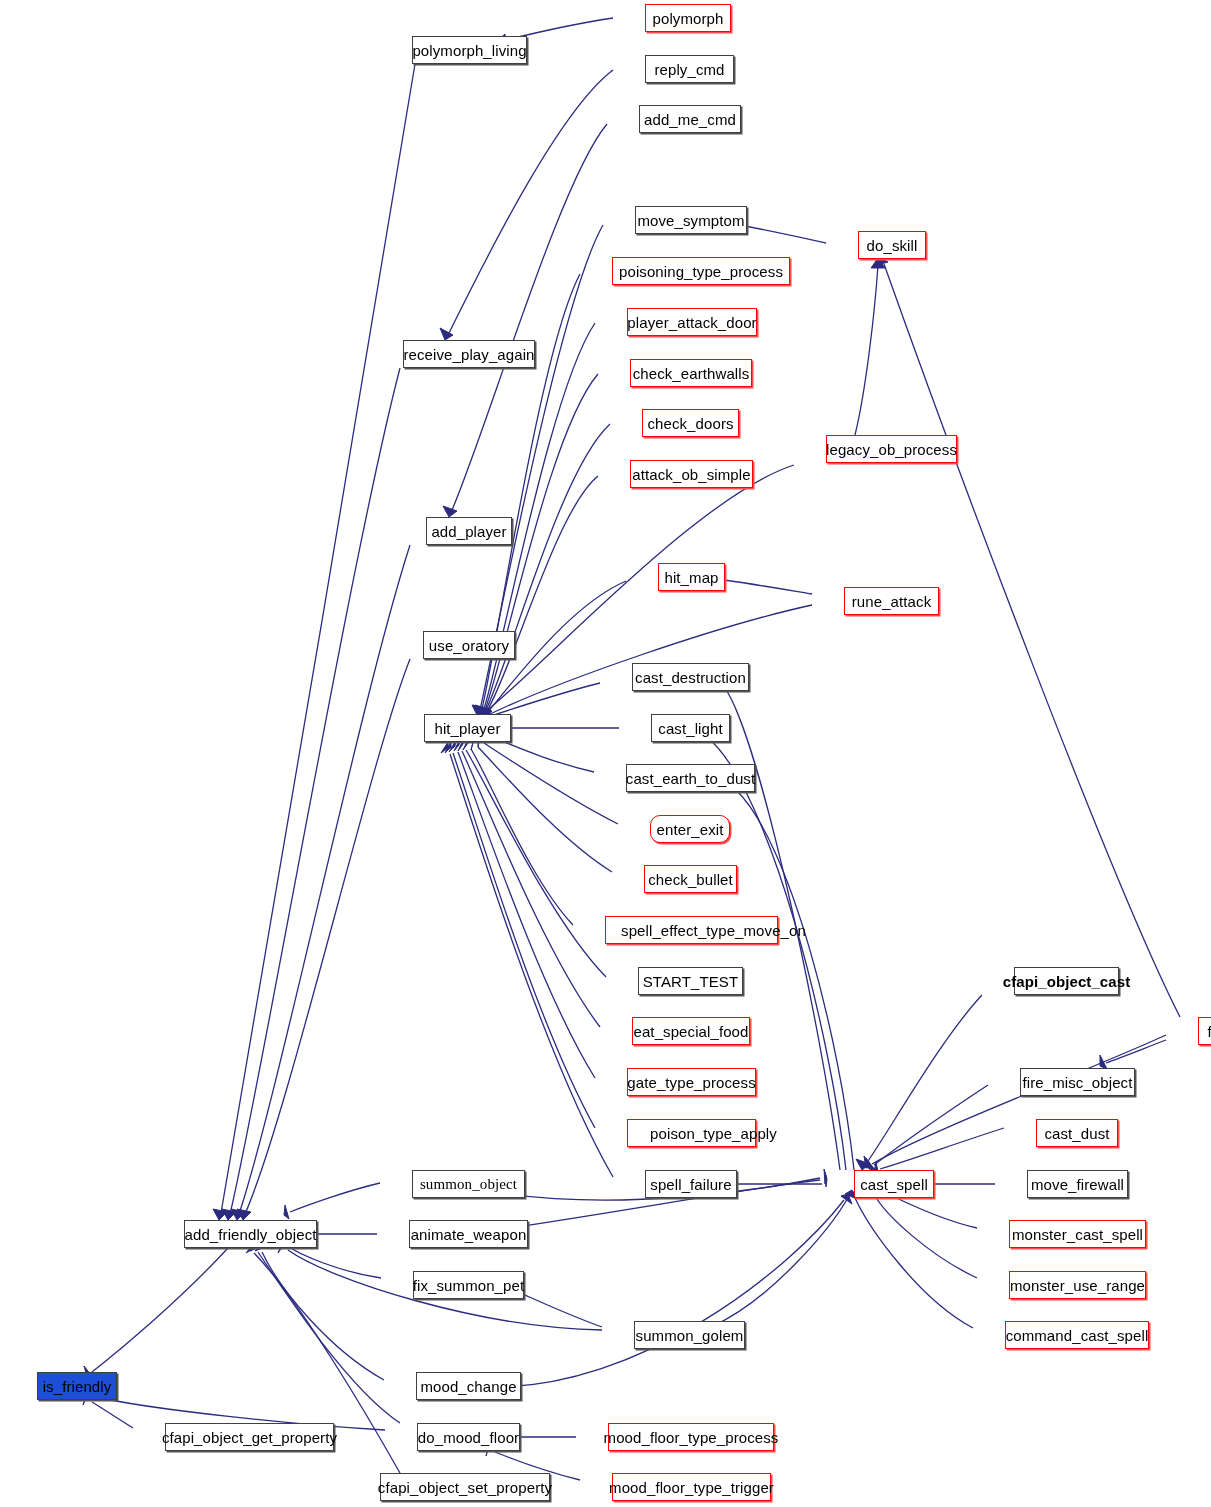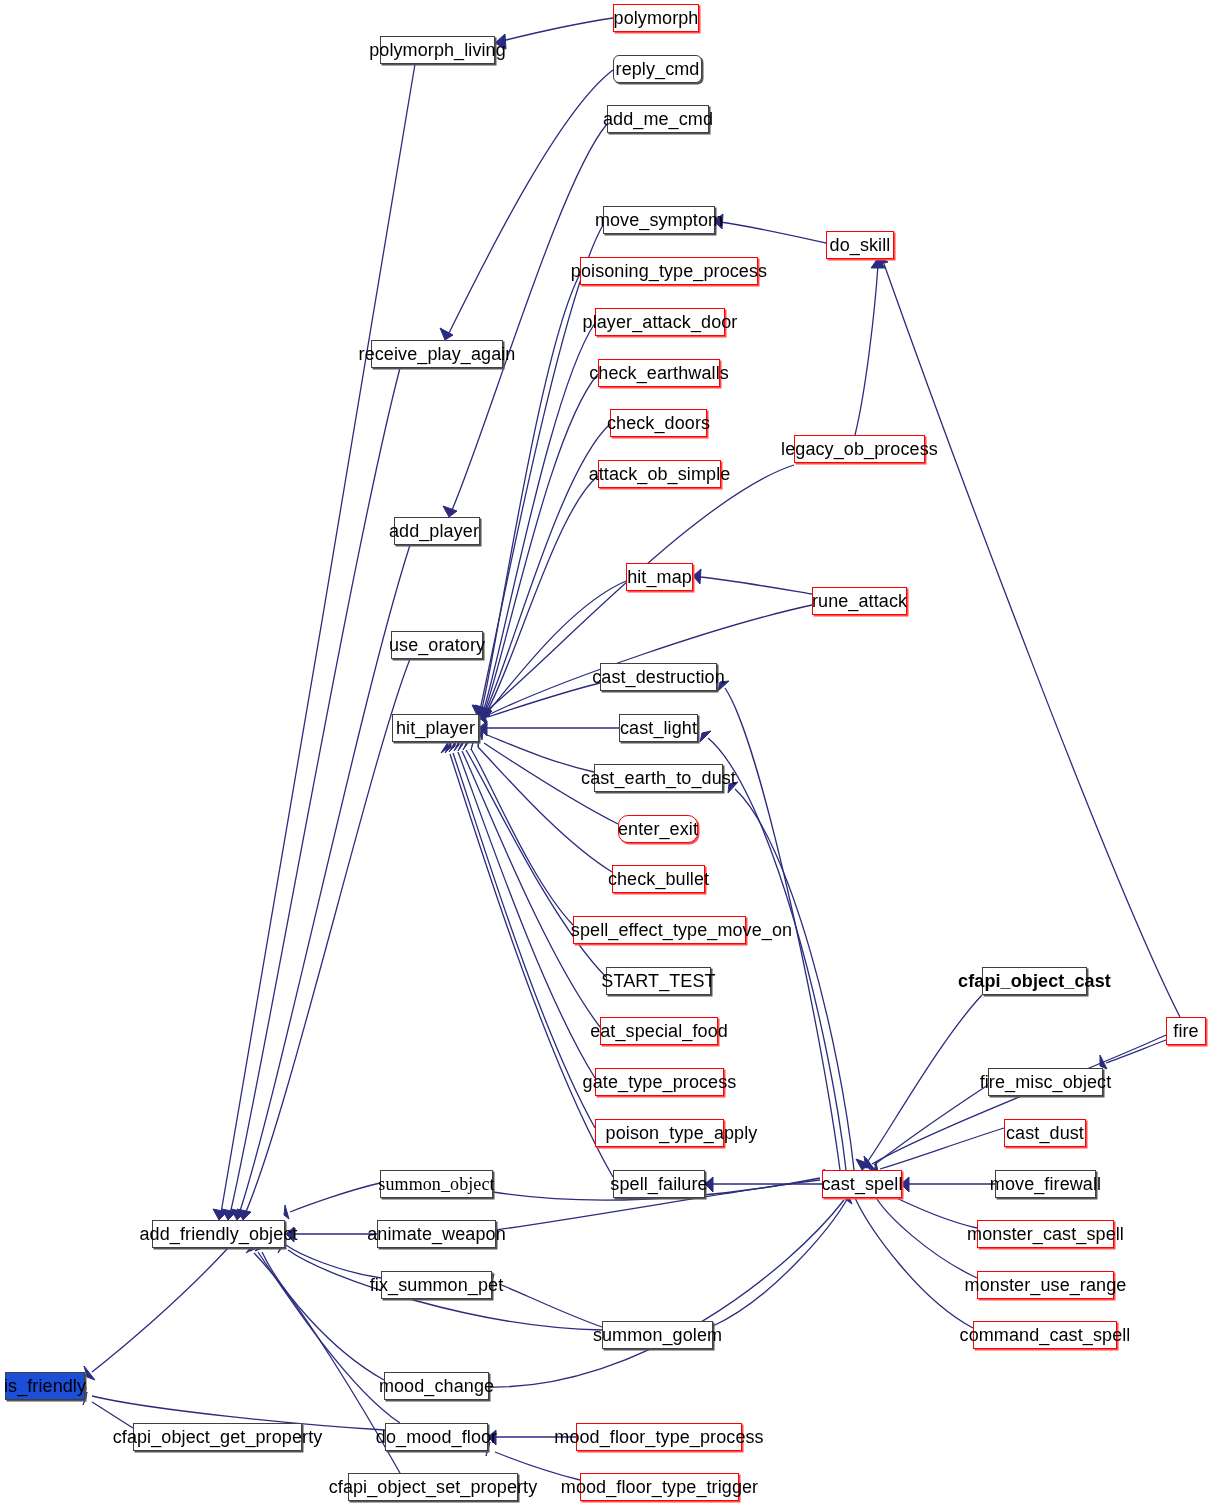--- a/index.html
+++ b/index.html
@@ -3,28 +3,29 @@
 <meta charset="utf-8">
 <style>
   html,body{margin:0;padding:0;background:#ffffff;}
   body{font-family:"Liberation Sans",sans-serif;}
   #graph-root{position:relative;width:1211px;height:1507px;background:#fff;overflow:hidden;}
   svg#edges{position:absolute;left:0;top:0;width:1211px;height:1507px;}
   .node{
     position:absolute;
     box-sizing:border-box;
     display:flex;align-items:center;justify-content:center;
-    font-size:18px;
+    font-size:15px;
     color:#000;
     background:#ffffff;
     border:1px solid #404040;
     box-shadow:1.5px 1.5px 0 0 #555;
     white-space:nowrap;
     letter-spacing:0.1px;
     line-height:1;
+    margin-left:32px;
   }
   .node.red{border:1px solid #ff0000;box-shadow:1.5px 1.5px 0 0 #ff4d4d;}
   .node.current{background:#1d4ed8;border:1px solid #404040;}
   .node span{pointer-events:none;}
   path.edge{fill:none;stroke:#2b2b7f;stroke-width:1.3px;}
   polygon.arrow{fill:#2b2b7f;stroke:#2b2b7f;stroke-width:1px;}
 </style>
 </head>
 <body>
 
@@ -153,21 +154,21 @@
       <path d="M400,1473 C370,1420 300,1300 254,1253" class="edge"></path>
       <polygon points="250,1248 246,1253 258,1246" class="arrow"></polygon>
     </svg>
   <div id="nodes-layer">
       <div class="node red" style="left: 613px; top: 4px; width: 86px; height: 28px;">
         <span>polymorph</span>
       </div>
       <div class="node" style="left: 380px; top: 36px; width: 115px; height: 28px;">
         <span>polymorph_living</span>
       </div>
-      <div class="node" style="left: 613px; top: 55px; width: 89px; height: 28px; border-radius: 6px;">
+      <div class="node" style="left: 613px; top: 55px; width: 89px; height: 28px;">
         <span>reply_cmd</span>
       </div>
       <div class="node" style="left: 607px; top: 105px; width: 102px; height: 28px;">
         <span>add_me_cmd</span>
       </div>
       <div class="node" style="left: 603px; top: 206px; width: 112px; height: 28px;">
         <span>move_symptom</span>
       </div>
       <div class="node red" style="left: 826px; top: 231px; width: 68px; height: 28px;">
         <span>do_skill</span>
@@ -186,21 +187,21 @@
       </div>
       <div class="node red" style="left: 610px; top: 409px; width: 97px; height: 28px;">
         <span>check_doors</span>
       </div>
       <div class="node red" style="left: 794px; top: 435px; width: 131px; height: 28px;">
         <span>legacy_ob_process</span>
       </div>
       <div class="node red" style="left: 598px; top: 460px; width: 123px; height: 28px;">
         <span>attack_ob_simple</span>
       </div>
-      <div class="node" style="left: 394px; top: 517px; width: 86px; height: 28px; justify-content: flex-end;">
+      <div class="node" style="left: 394px; top: 517px; width: 86px; height: 28px;">
         <span>add_player</span>
       </div>
       <div class="node red" style="left: 626px; top: 563px; width: 67px; height: 28px;">
         <span>hit_map</span>
       </div>
       <div class="node red" style="left: 812px; top: 587px; width: 95px; height: 28px;">
         <span>rune_attack</span>
       </div>
       <div class="node" style="left: 391px; top: 631px; width: 92px; height: 28px;">
         <span>use_oratory</span>

